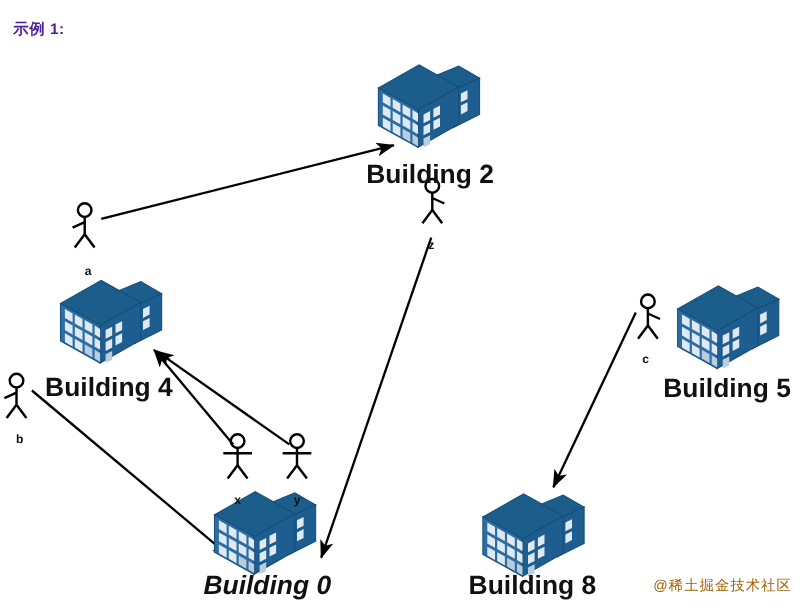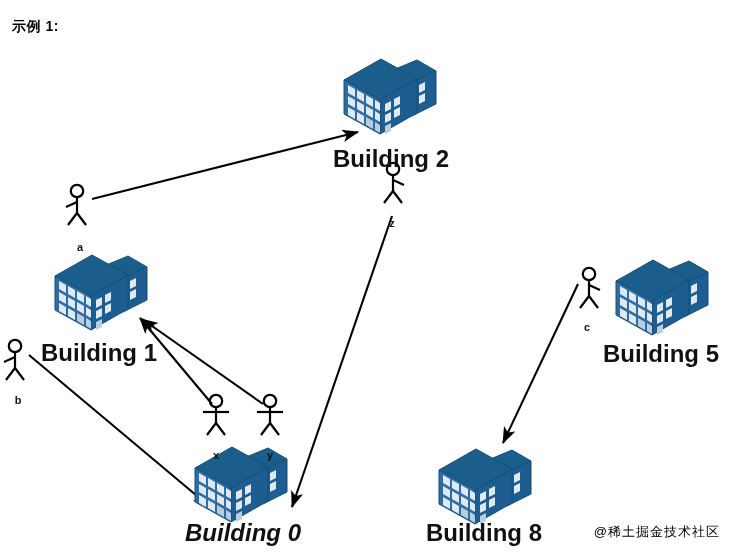--- a/index.html
+++ b/index.html
@@ -12,21 +12,21 @@
     position: relative;
     overflow: hidden;
     font-family: "Liberation Sans", "DejaVu Sans", sans-serif;
     color: #2b2b2b;
   }
   #page-title {
     position: absolute;
     left: 12px; top: 18px;
     font-size: 14px;
     font-weight: bold;
-    color: #000000;
+    color: #4c1d95;
     letter-spacing: 0.5px;
     text-align: right;
   }
   #canvas {
     position: absolute;
     left: 0; top: 0;
     width: 734px; height: 555px;
   }
   .bld-label {
     position: absolute;
@@ -41,21 +41,21 @@
     font-size: 11px;
     font-weight: bold;
     color: #111111;
     white-space: nowrap;
     transform: translateX(-50%);
   }
   #watermark {
     position: absolute;
     right: 14px; bottom: 14px;
     font-size: 13px;
-    color: #000000;
+    color: #a16207;
     white-space: nowrap;
     letter-spacing: 1px;
   }
 </style>
 </head>
 <body>
 
 <div id="page-title">示例 1:</div>
 
 <svg id="canvas" viewBox="0 0 734 555" xmlns="http://www.w3.org/2000/svg">
@@ -158,21 +158,21 @@
       <use href="#sym-person-right-down" x="0" y="338" width="36" height="44"></use>
       <use href="#sym-person-left-down" x="569" y="266" width="36" height="44"></use>
       <use href="#sym-person-flat" x="198" y="393" width="36" height="44"></use>
       <use href="#sym-person-flat" x="252" y="393" width="36" height="44"></use>
       <use href="#sym-person-left-down" x="373" y="161" width="36" height="44"></use>
     </g>
 </svg>
 
 <div id="labels-layer">
     <div class="bld-label" style="left: 243px; top: 519px; font-style: italic;">Building 0</div>
-    <div class="bld-label" style="left: 99px; top: 339px;">Building 1</div>
+    <div class="bld-label" style="left: 99px; top: 339px;">Building 4</div>
     <div class="bld-label" style="left: 391px; top: 145px;">Building 2</div>
     <div class="bld-label" style="left: 661px; top: 340px;">Building 5</div>
     <div class="bld-label" style="left: 484px; top: 519px;">Building 8</div>
     <div class="person-label" style="left: 80px; top: 241px;">a</div>
     <div class="person-label" style="left: 18px; top: 394px;">b</div>
     <div class="person-label" style="left: 587px; top: 321px;">c</div>
     <div class="person-label" style="left: 216px; top: 449px;">x</div>
     <div class="person-label" style="left: 270px; top: 449px;">y</div>
     <div class="person-label" style="left: 392px; top: 217px;">z</div>
   </div>

